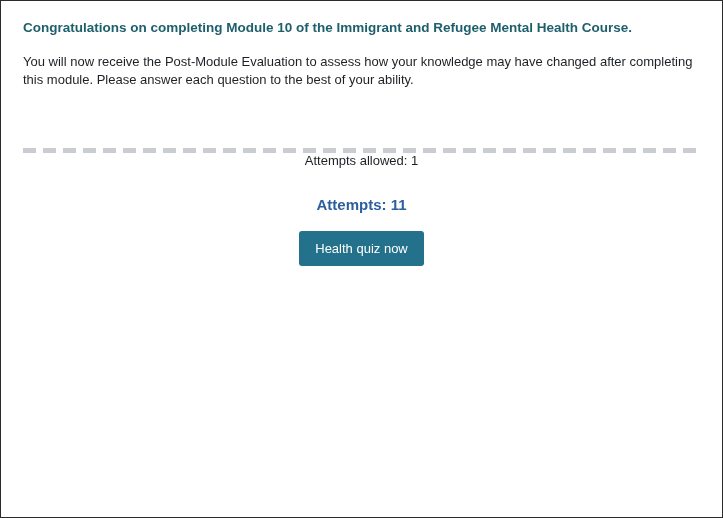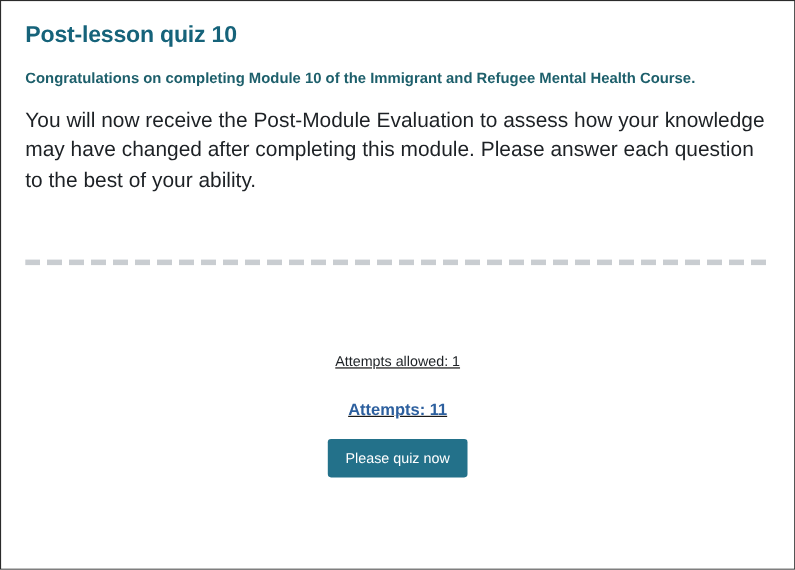--- a/index.html
+++ b/index.html
@@ -45,42 +45,40 @@
     font-weight: bold;
   }
   .intro-heading {
     font-size: 13.5px;
     font-weight: bold;
     color: #1d5f6b;
     margin: 0 0 16px 0;
     line-height: 1.3;
   }
   .body-para {
-    font-size: 19px;
+    font-size: 13px;
     color: #1d2125;
     margin: 0 0 16px 0;
     line-height: 1.45;
     max-width: 690px;
   }
   .divider {
     margin: 58px 0 0 0;
     height: 5px;
     width: 100%;
     background-image: repeating-linear-gradient(
       to right,
       #c9cdd1 0px,
       #c9cdd1 13px,
       #ffffff 13px,
       #ffffff 20px
     );
   }
   .attempts-block {
-    margin-top: 80px;
     text-align: center;
-    text-decoration: underline;
   }
   .attempts-allowed {
     font-size: 13px;
     color: #1d2125;
     margin: 0 0 28px 0;
   }
   .attempts-count {
     font-size: 15px;
     color: #2c5f9e;
     font-weight: bold;
@@ -97,30 +95,29 @@
     cursor: pointer;
     font-family: "Liberation Sans", sans-serif;
   }
 </style>
 </head>
 <body>
 
 <div class="page">
   <div class="content">
 
-    <h1 class="quiz-title">Post-lesson quiz 10</h1>
 
 
     <p class="intro-heading">Congratulations on completing Module 10 of the Immigrant and Refugee Mental Health Course.</p>
 
     <p class="body-para">You will now receive the Post-Module Evaluation to assess how your knowledge may have changed after completing this module. Please answer each question to the best of your ability.</p>
 
 
     <div class="divider"></div>
 
     <div class="attempts-block">
       <p class="attempts-allowed">Attempts allowed: 1</p>
       <p class="attempts-count">Attempts: 11</p>
-      <button class="attempt-btn">Please quiz now</button>
+      <button class="attempt-btn">Health quiz now</button>
     </div>
 
   </div>
 </div>
 
 </body></html>

